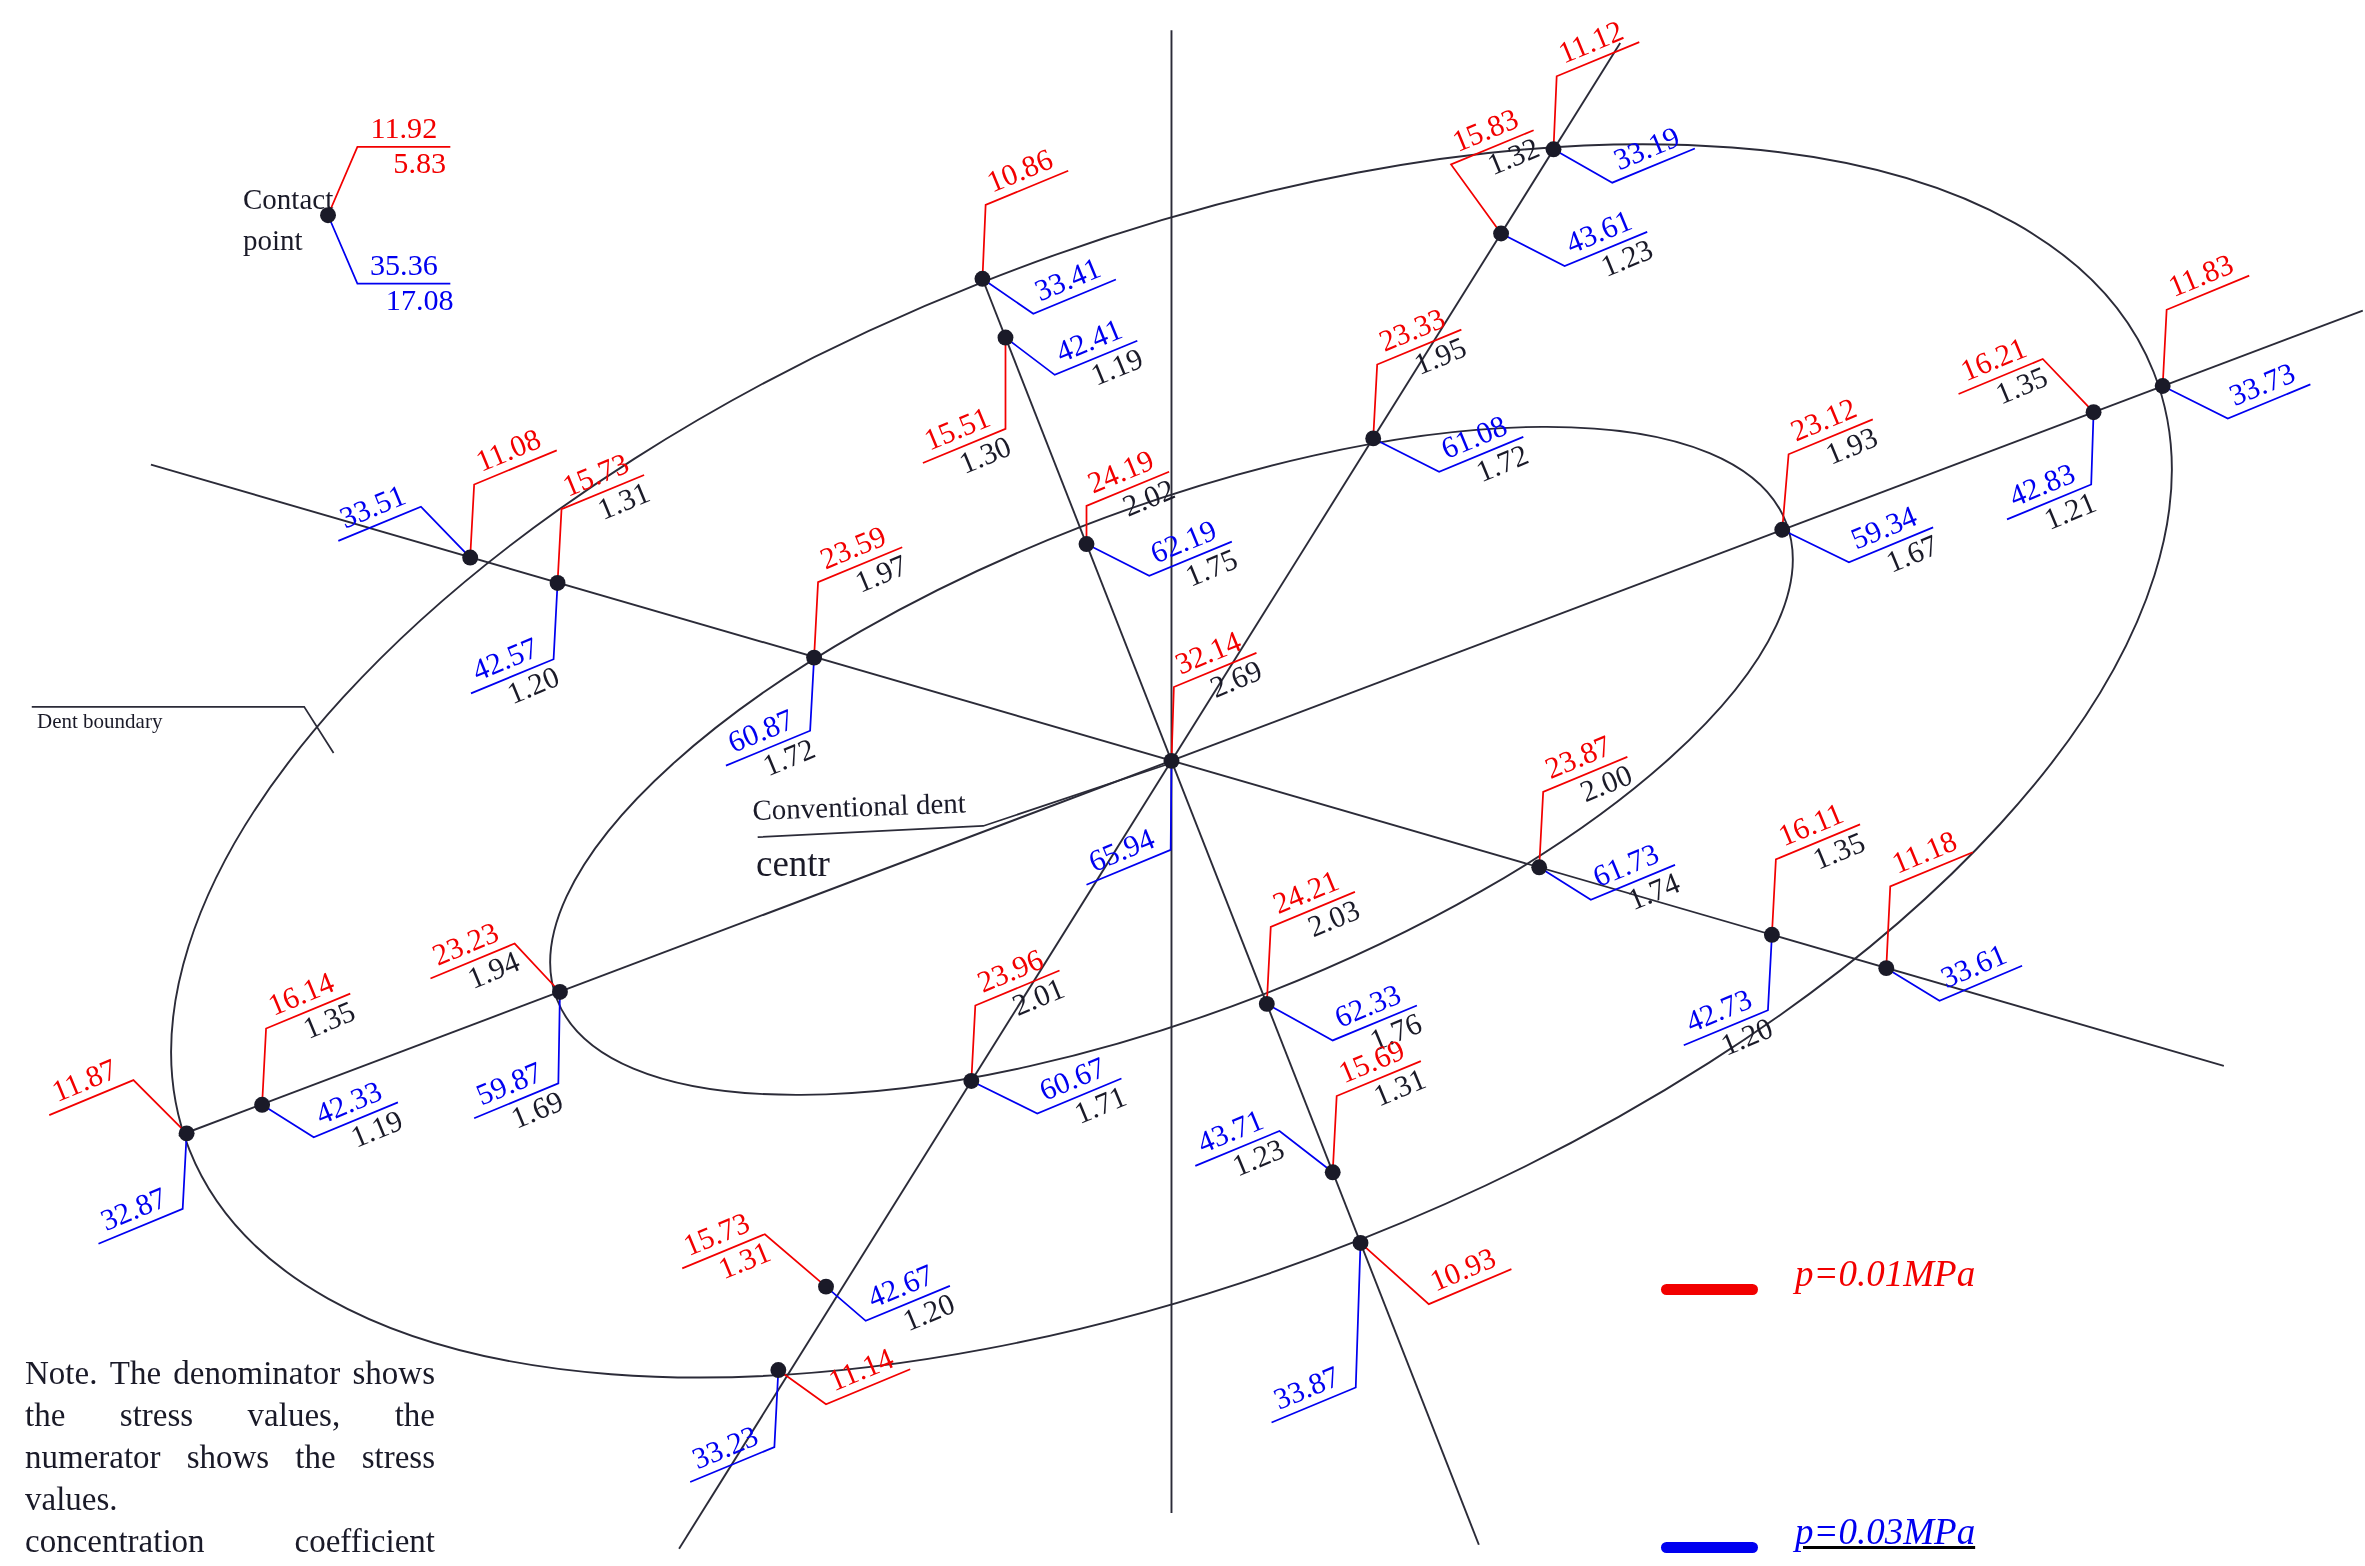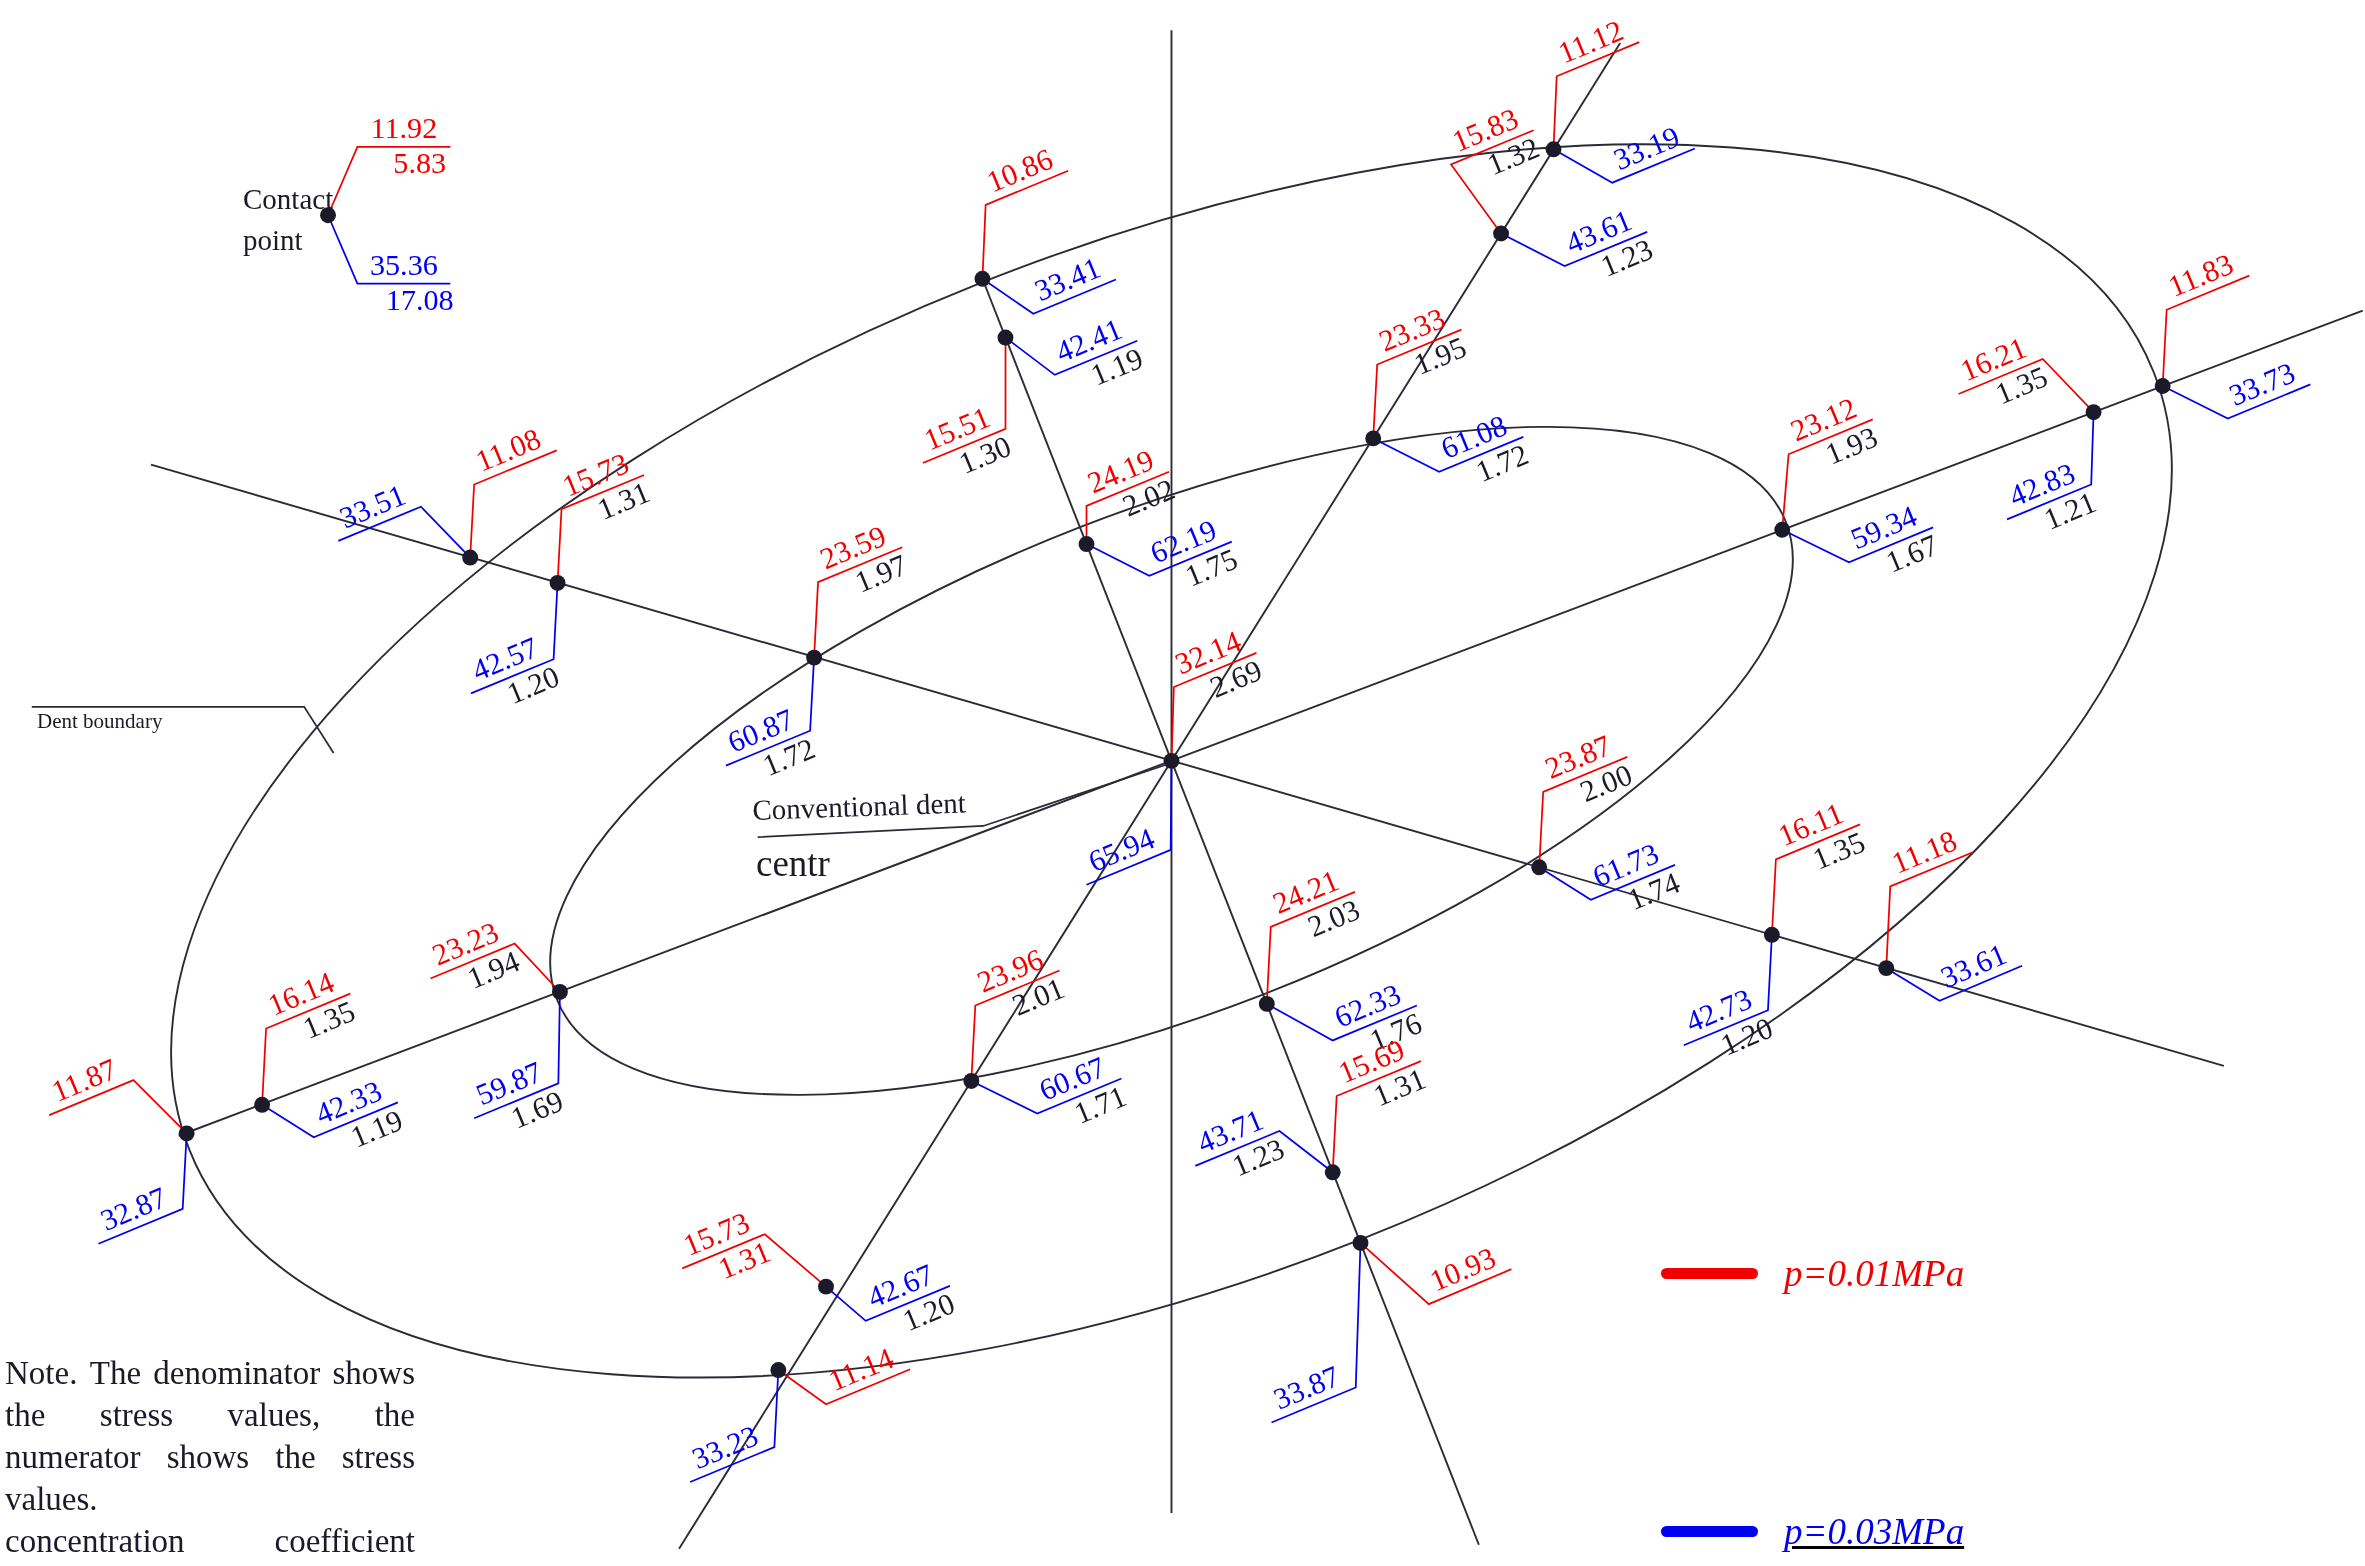--- a/index.html
+++ b/index.html
@@ -4,24 +4,24 @@
 <style>
   html,body{margin:0;padding:0;background:#ffffff;}
   body{width:2366px;height:1567px;position:relative;font-family:"Liberation Serif","DejaVu Serif",serif;}
   #stage{position:absolute;left:0;top:0;width:2366px;height:1567px;}
   #diagram-svg{position:absolute;left:0;top:0;}
   .abslabel{position:absolute;color:#1a1a28;white-space:nowrap;}
   #contact-point-label{left:243px;top:179px;font-size:29px;line-height:41px;}
   #dent-boundary-label{left:37px;top:709px;font-size:21px;}
   #conventional-line1{left:753px;top:794px;font-size:29px;transform:rotate(-2deg);transform-origin:left bottom;}
   #conventional-line2{left:756px;top:842px;font-size:37px;}
-  #note-block{position:absolute;left:5px;top:1352px;width:410px;color:#1a1a28;font-size:33px;line-height:42px;}
+  #note-block{position:absolute;left:25px;top:1352px;width:410px;color:#1a1a28;font-size:33px;line-height:42px;}
   .note-line{display:flex;justify-content:space-between;}
   .note-line.last{justify-content:flex-start;}
-  .legend-item{position:absolute;display:flex;align-items:center;gap:26px;}
+  .legend-item{position:absolute;display:flex;align-items:flex-end;gap:37px;}
   #legend-item-p001{left:1661px;top:1252px;}
   #legend-item-p003{left:1661px;top:1510px;text-decoration:underline;}
   .legend-swatch{width:97px;height:11px;border-radius:5.6px;}
   .legend-label{font-size:37px;font-style:italic;}
 </style>
 </head>
 <body>
 
 <div id="stage">
   <svg id="diagram-svg" width="2366" height="1567" viewBox="0 0 2979 1973">

